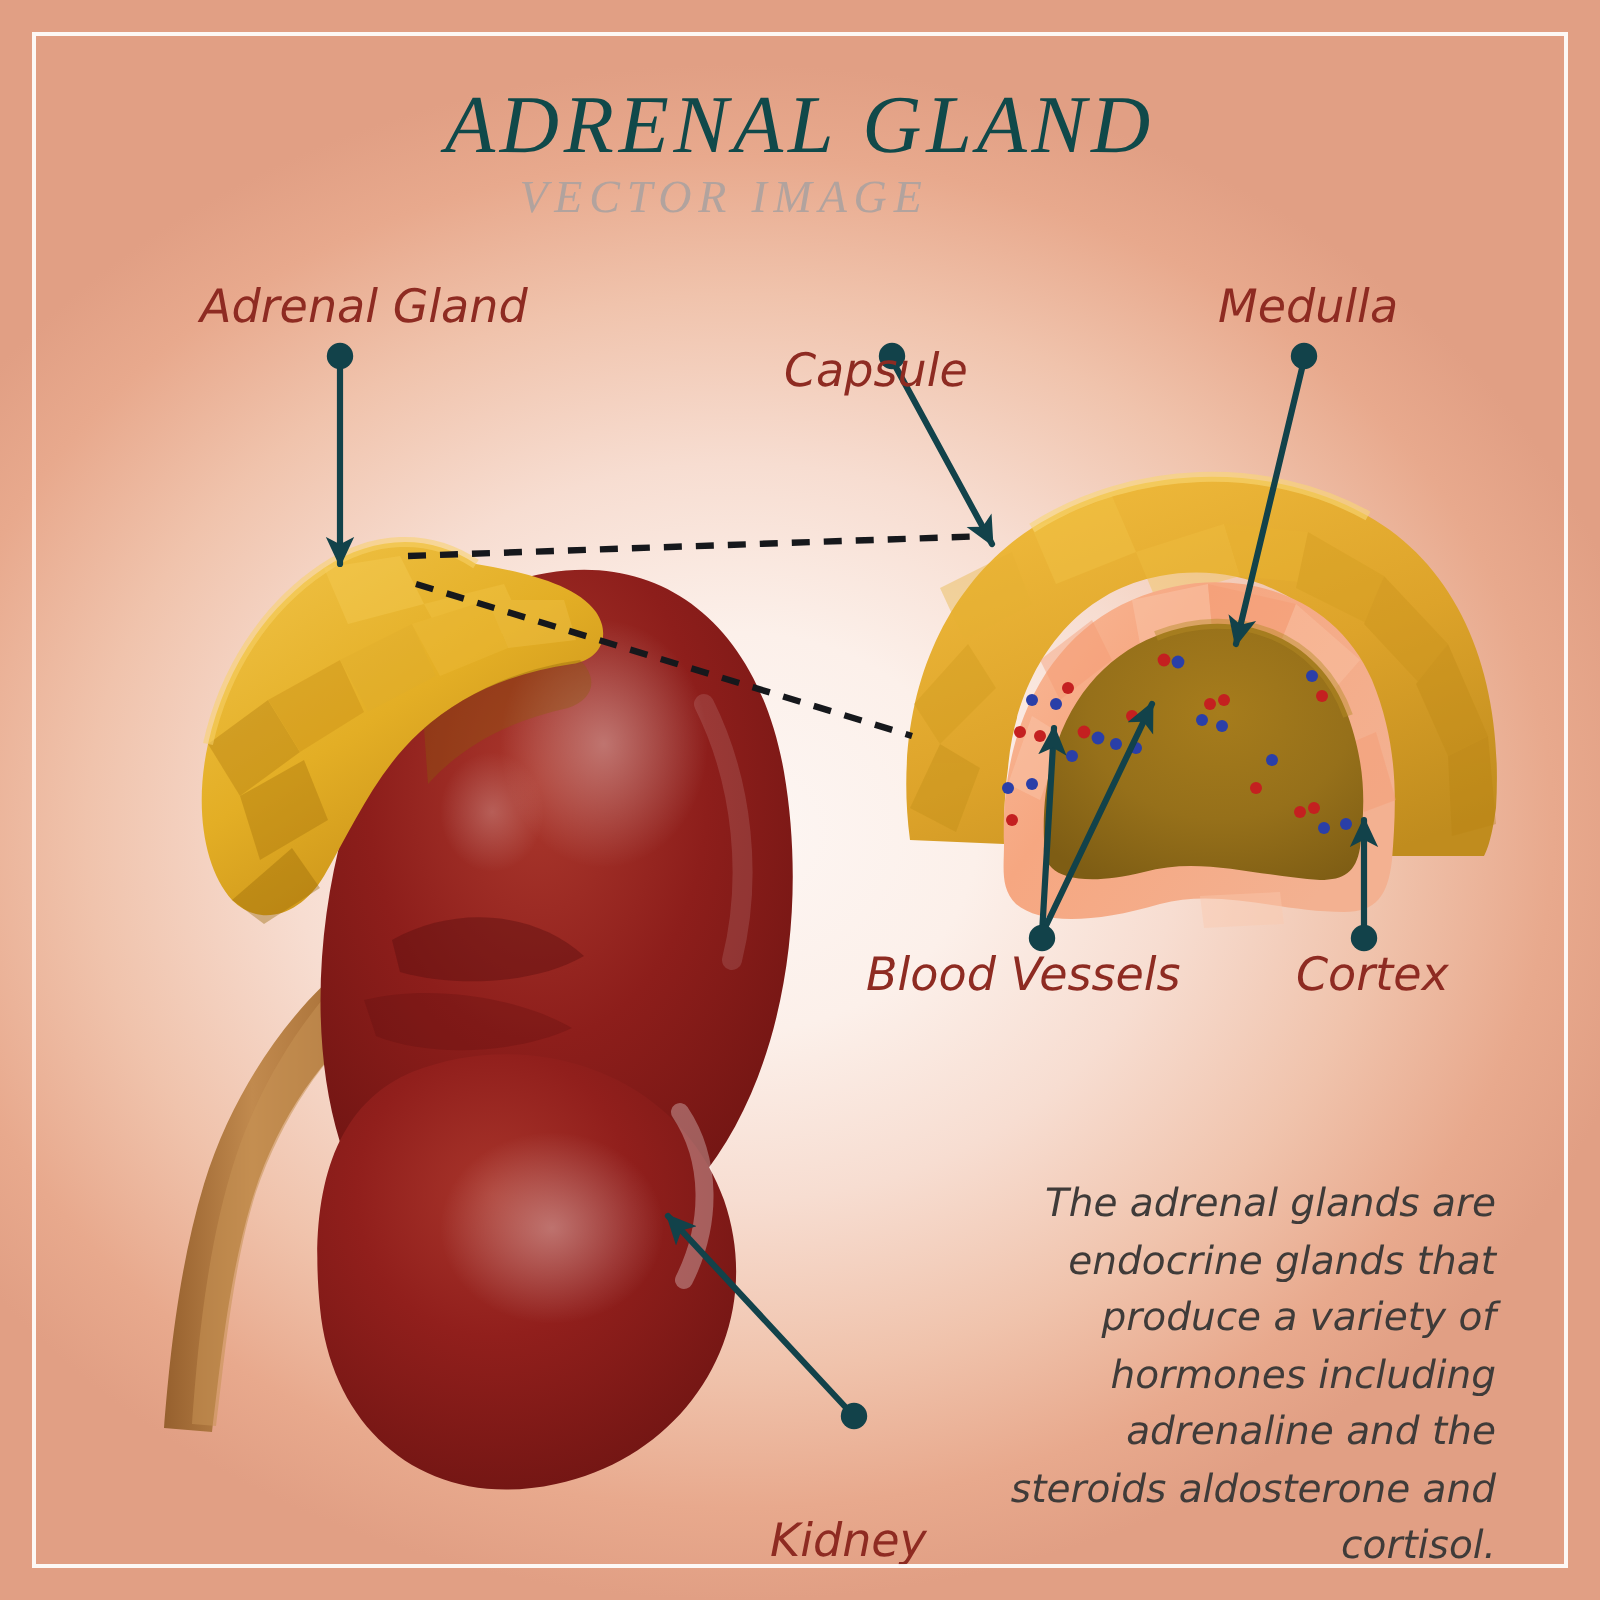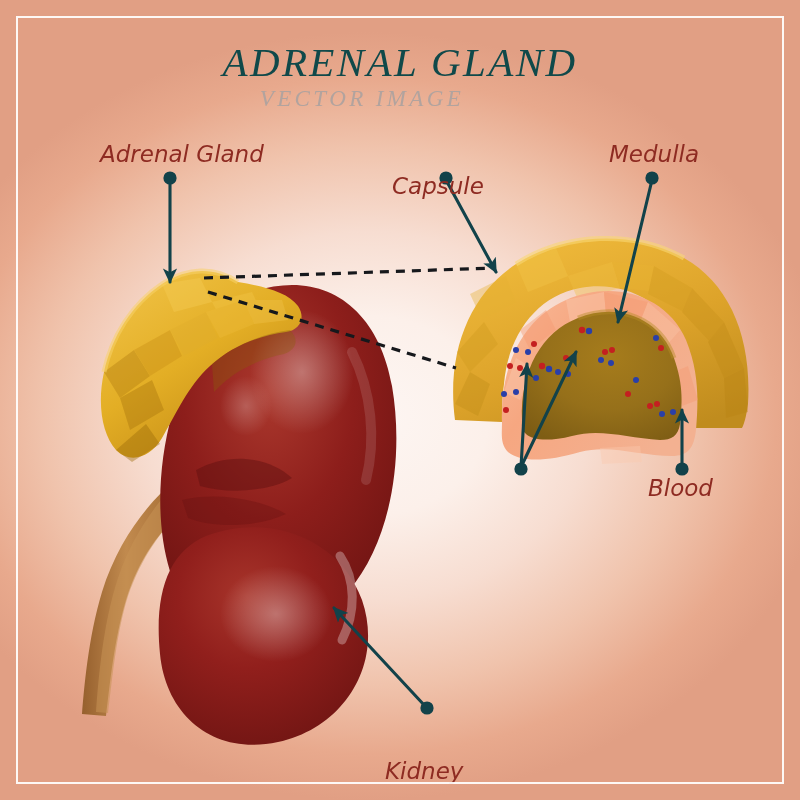--- a/index.html
+++ b/index.html
@@ -277,18 +277,20 @@
       </g>
     </g>
   </svg>
 
   <div class="title">ADRENAL GLAND</div>
   <div class="subtitle">VECTOR IMAGE</div>
 
   <div class="lbl" id="lbl-adrenal">Adrenal Gland</div>
   <div class="lbl" id="lbl-capsule">Capsule</div>
   <div class="lbl" id="lbl-medulla">Medulla</div>
-  <div class="lbl" id="lbl-cortex">Blood</div>
+  <div class="lbl" id="lbl-bloodvessels">Blood Vessels</div>
+  <div class="lbl" id="lbl-cortex">Cortex</div>
   <div class="lbl" id="lbl-kidney">Kidney</div>
 
+  <div id="desc">The adrenal glands are endocrine glands that produce a variety of hormones including adrenaline and the steroids aldosterone and cortisol.</div>
 
   <div id="frame"></div>
 </div>
 
 </body></html>

